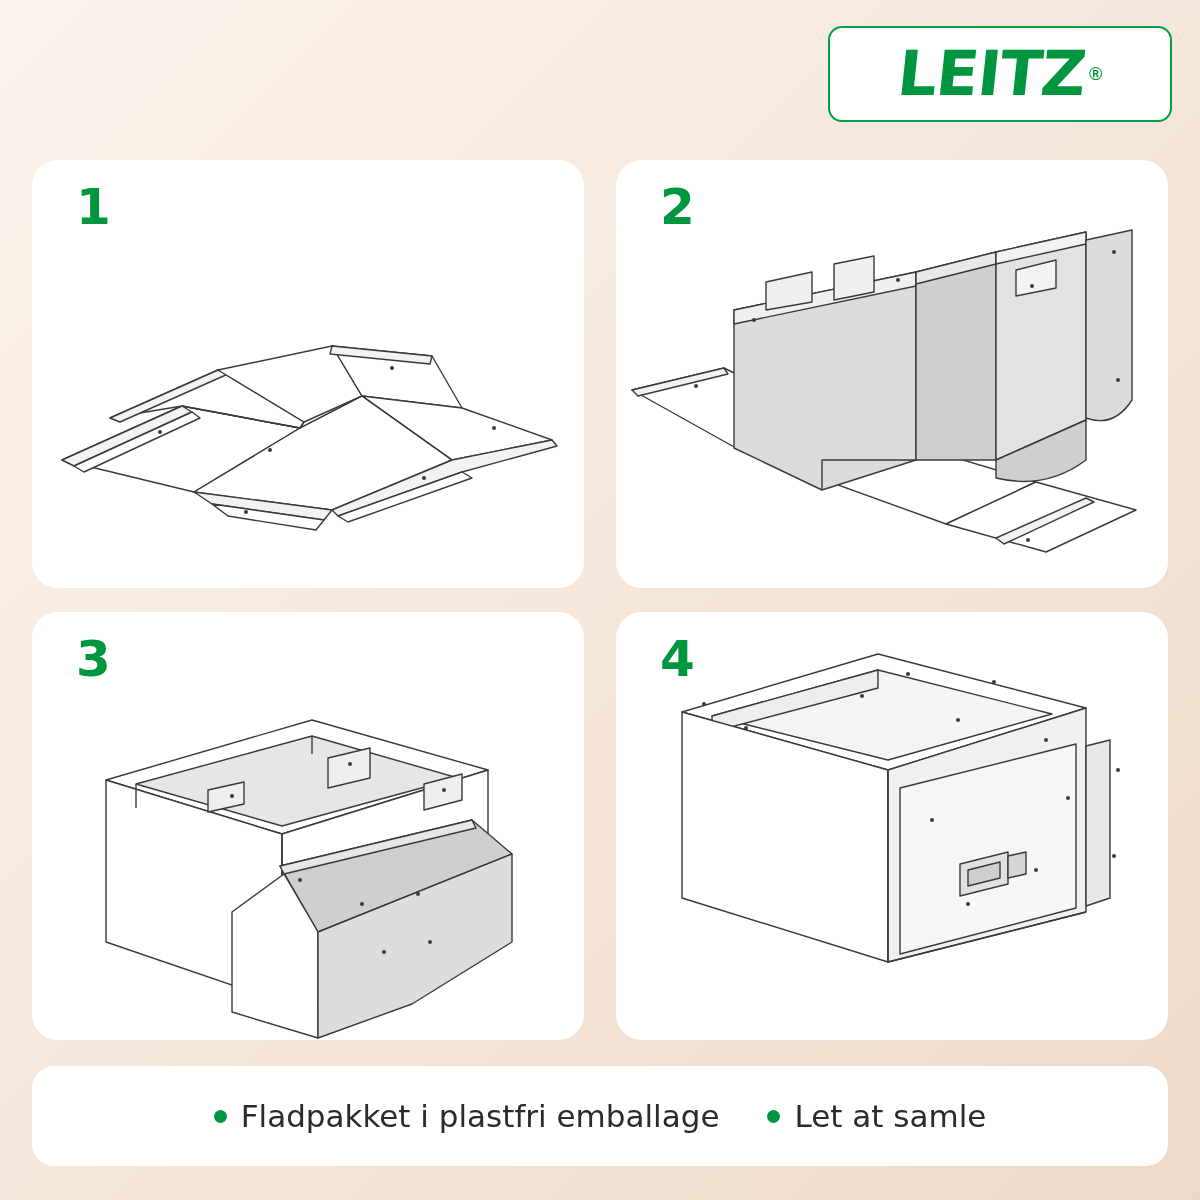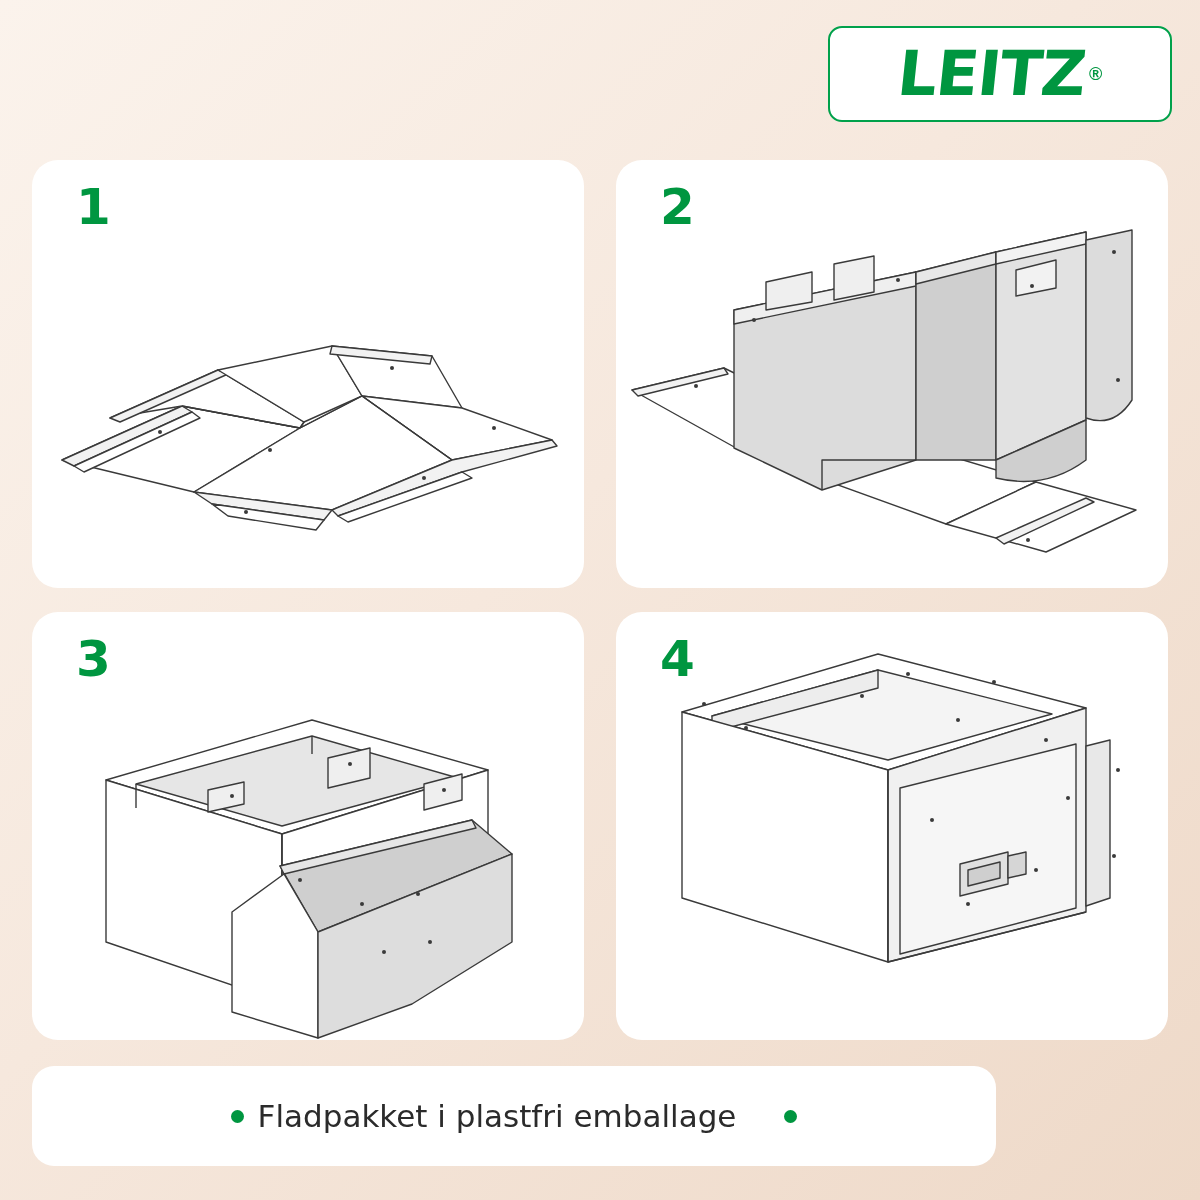--- a/index.html
+++ b/index.html
@@ -89,21 +89,21 @@
     width: 100%;
     height: 100%;
     display: block;
   }
 
   
   .footer {
     position: absolute;
     left: 32px;
     top: 1066px;
-    width: 964px;
+    width: 1136px;
     height: 100px;
     background: #ffffff;
     border-radius: 22px;
     display: flex;
     align-items: center;
     justify-content: center;
     gap: 48px;
   }
   .claim {
     display: flex;
@@ -320,16 +320,17 @@
 
   </div>
 
   <div class="footer">
     <div class="claim">
       <span class="bullet"></span>
       <span class="claim-text">Fladpakket i plastfri emballage</span>
     </div>
     <div class="claim">
       <span class="bullet"></span>
+      <span class="claim-text">Let at samle</span>
     </div>
   </div>
 
 </div>
 
 </body></html>

